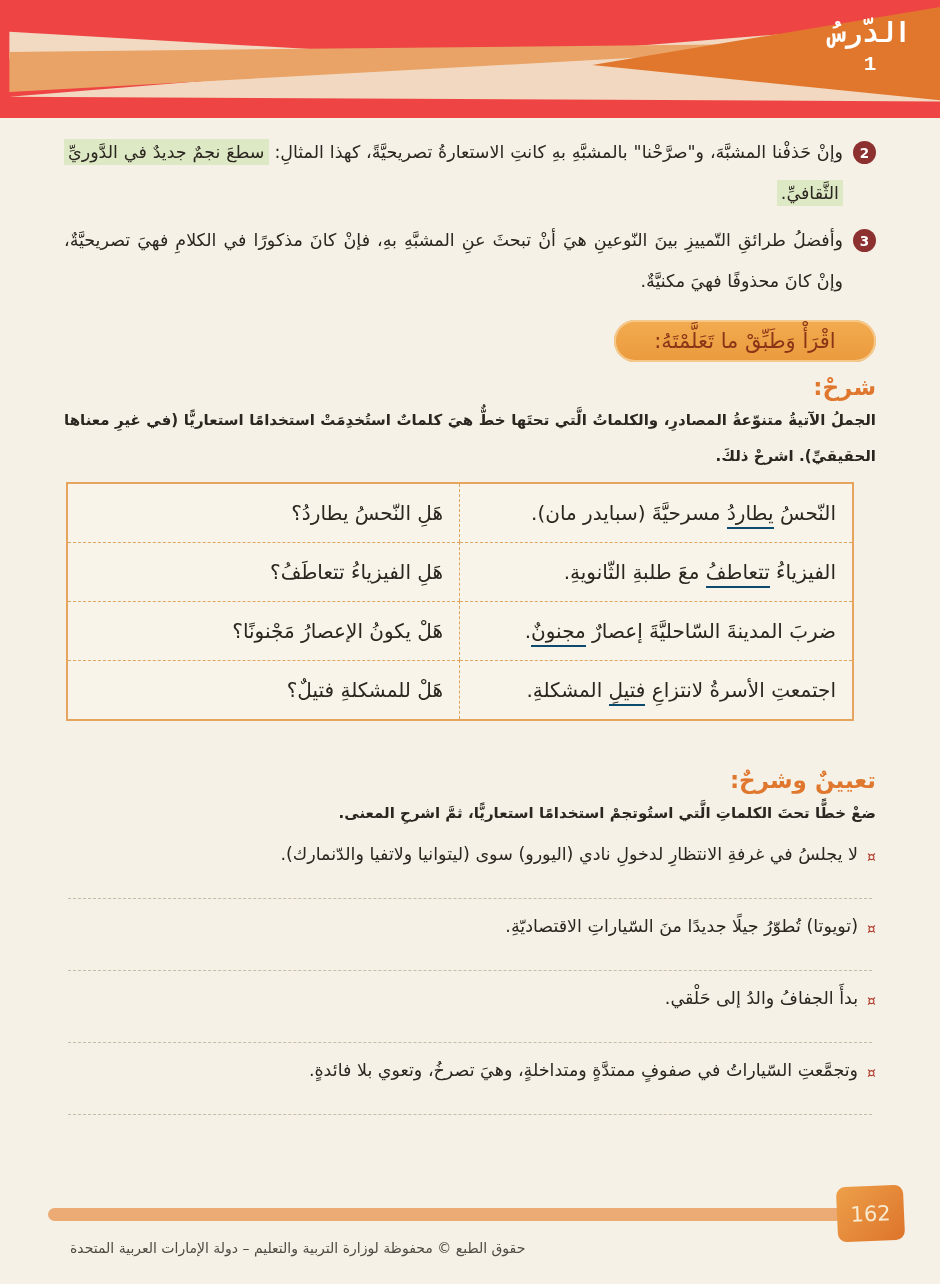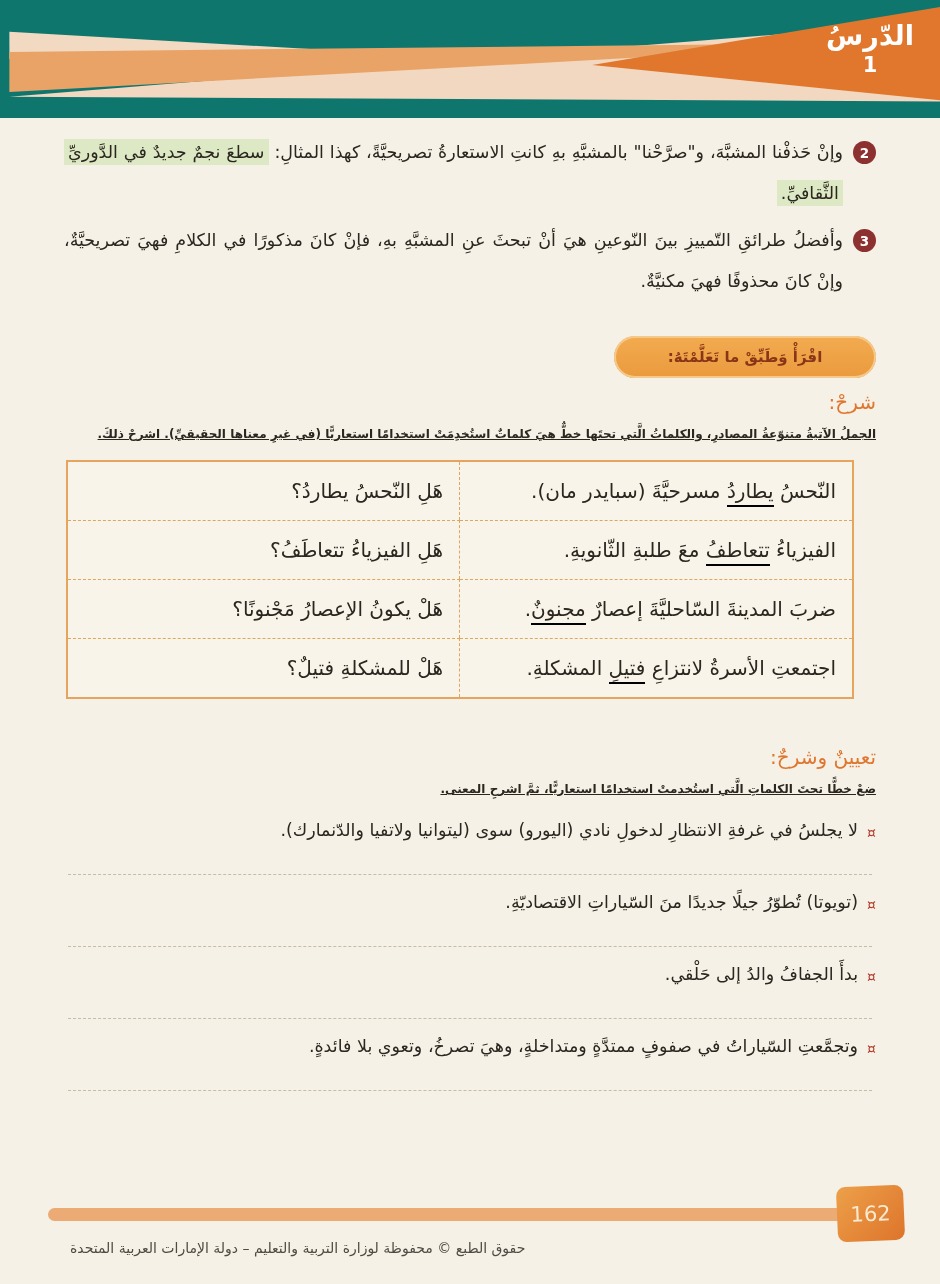--- a/index.html
+++ b/index.html
@@ -3,50 +3,50 @@
 <meta charset="utf-8">
 <style>
   html,body{margin:0;padding:0;}
   body{
     width:940px;height:1284px;position:relative;overflow:hidden;
     background:#f5f1e7;color:#2c2620;
     font-family:"DejaVu Sans",sans-serif;
     direction:rtl;
   }
   
-  .header{position:relative;height:118px;background:#0f766e;}
+  .header{position:relative;height:118px;background:#ef4444;font-family:Liberation Mono, monospace;}
   .tri{position:absolute;inset:0;}
   .tri-light1{background:#f2d9c1;clip-path:polygon(1% 27%,78% 62%,1% 50%);}
   .tri-medium{background:#e9a366;clip-path:polygon(1% 44%,97% 36%,1% 78%);}
   .tri-light2{background:#f2d8c0;clip-path:polygon(1% 82%,100% 18%,100% 86%);}
   .tri-dark{background:#e1772c;clip-path:polygon(63% 55%,100% 6%,100% 85%);}
   .lesson-label{position:absolute;top:20px;right:12px;width:116px;text-align:center;color:#ffffff;line-height:1.15;}
   .lesson-title{font-size:27px;font-weight:bold;}
   .lesson-number{font-size:21px;font-weight:bold;margin-top:2px;}
   
   .content{padding:14px 64px 0 64px;}
   .point{display:flex;gap:10px;margin-bottom:6px;}
   .point-num{flex:0 0 23px;height:23px;margin-top:9px;background:#8d3030;color:#fff;
     border-radius:50%;font-size:13.5px;font-weight:bold;display:flex;align-items:center;justify-content:center;}
   .point-text{font-size:17.5px;line-height:41px;text-align:justify;flex:1;}
   .hl{background:#dde9c4;padding:3px 4px;box-decoration-break:clone;-webkit-box-decoration-break:clone;}
-  .apply-pill{width:262px;height:42px;margin-top:34px;border-radius:21px;
+  .apply-pill{width:262px;height:42px;margin-top:18px;border-radius:21px;
     background:linear-gradient(180deg,#f3ab50,#ea9a3d);
     box-shadow:inset 0 0 0 2px #f5c88c;
     display:flex;align-items:center;justify-content:center;
-    color:#8a3517;font-weight:bold;font-size:15px;}
-  .section-heading{color:#e0772e;font-weight:normal;font-size:20px;margin-top:12px;}
-  .instruction{font-weight:bold;font-size:12px;line-height:36px;text-align:justify;margin-top:2px;text-decoration:underline;}
+    color:#8a3517;font-weight:normal;font-size:21px;}
+  .section-heading{color:#e0772e;font-weight:bold;font-size:23px;margin-top:12px;}
+  .instruction{font-weight:bold;font-size:15px;line-height:36px;text-align:justify;margin-top:2px;}
   
   .sentence-table{margin:8px 22px 0 2px;border:2px solid #e5a55e;background:#f8f4e9;
     display:grid;grid-template-columns:1fr 1fr;}
   .cell{min-height:58px;display:flex;align-items:center;padding:0 16px;font-size:20px;}
   .cell.q{border-right:1.5px dashed #dfa660;}
   .cell.rt{border-top:1.5px dashed #dfa660;padding-left:21px;}
-  .marked{border-bottom:2px solid #000000;padding-bottom:2px;}
+  .marked{border-bottom:2px solid #0c4a6e;padding-bottom:2px;}
   
   .item{display:flex;gap:9px;margin-top:8px;font-size:17.5px;line-height:30px;}
   .item-marker{color:#b23a2c;font-size:14px;margin-top:3px;flex:0 0 auto;}
   .answer-line{border-bottom:1.5px dashed #c7bda6;margin:26px 4px 12px 4px;height:0;}
   
   .footer-bar{position:absolute;left:48px;width:795px;top:1208px;height:13px;
     background:#ecaa74;border-radius:7px;}
   .page-badge{position:absolute;right:36px;top:1186px;width:67px;height:55px;
     background:linear-gradient(135deg,#eda04a,#dd742a);border-radius:9px;
     transform:rotate(-2.5deg);display:flex;align-items:center;justify-content:center;
@@ -113,21 +113,21 @@
     <div class="cell s rt">
         <span>
       <span>اجتمعتِ الأسرةُ لانتزاعِ </span><span class="marked">فتيلِ</span><span> المشكلةِ.</span></span>
     </div>
     <div class="cell q rt">
         <span>هَلْ للمشكلةِ فتيلٌ؟</span>
       </div>
   </div>
 
   <div class="section-heading" style="margin-top:46px;">تعيينٌ وشرحٌ:</div>
-  <div class="instruction">ضعْ خطًّا تحتَ الكلماتِ الَّتي استُخدمتْ استخدامًا استعاريًّا، ثمَّ اشرحِ المعنى.</div>
+  <div class="instruction">ضعْ خطًّا تحتَ الكلماتِ الَّتي استُوتجمْ استخدامًا استعاريًّا، ثمَّ اشرحِ المعنى.</div>
 
   <div class="item">
     <span class="item-marker">¤</span>
     <span>لا يجلسُ في غرفةِ الانتظارِ لدخولِ نادي (اليورو) سوى (ليتوانيا ولاتفيا والدّنمارك).</span>
   </div>
   <div class="answer-line"></div>
 
   <div class="item">
     <span class="item-marker">¤</span>
     <span>(تويوتا) تُطوّرُ جيلًا جديدًا منَ السّياراتِ الاقتصاديّةِ.</span>

